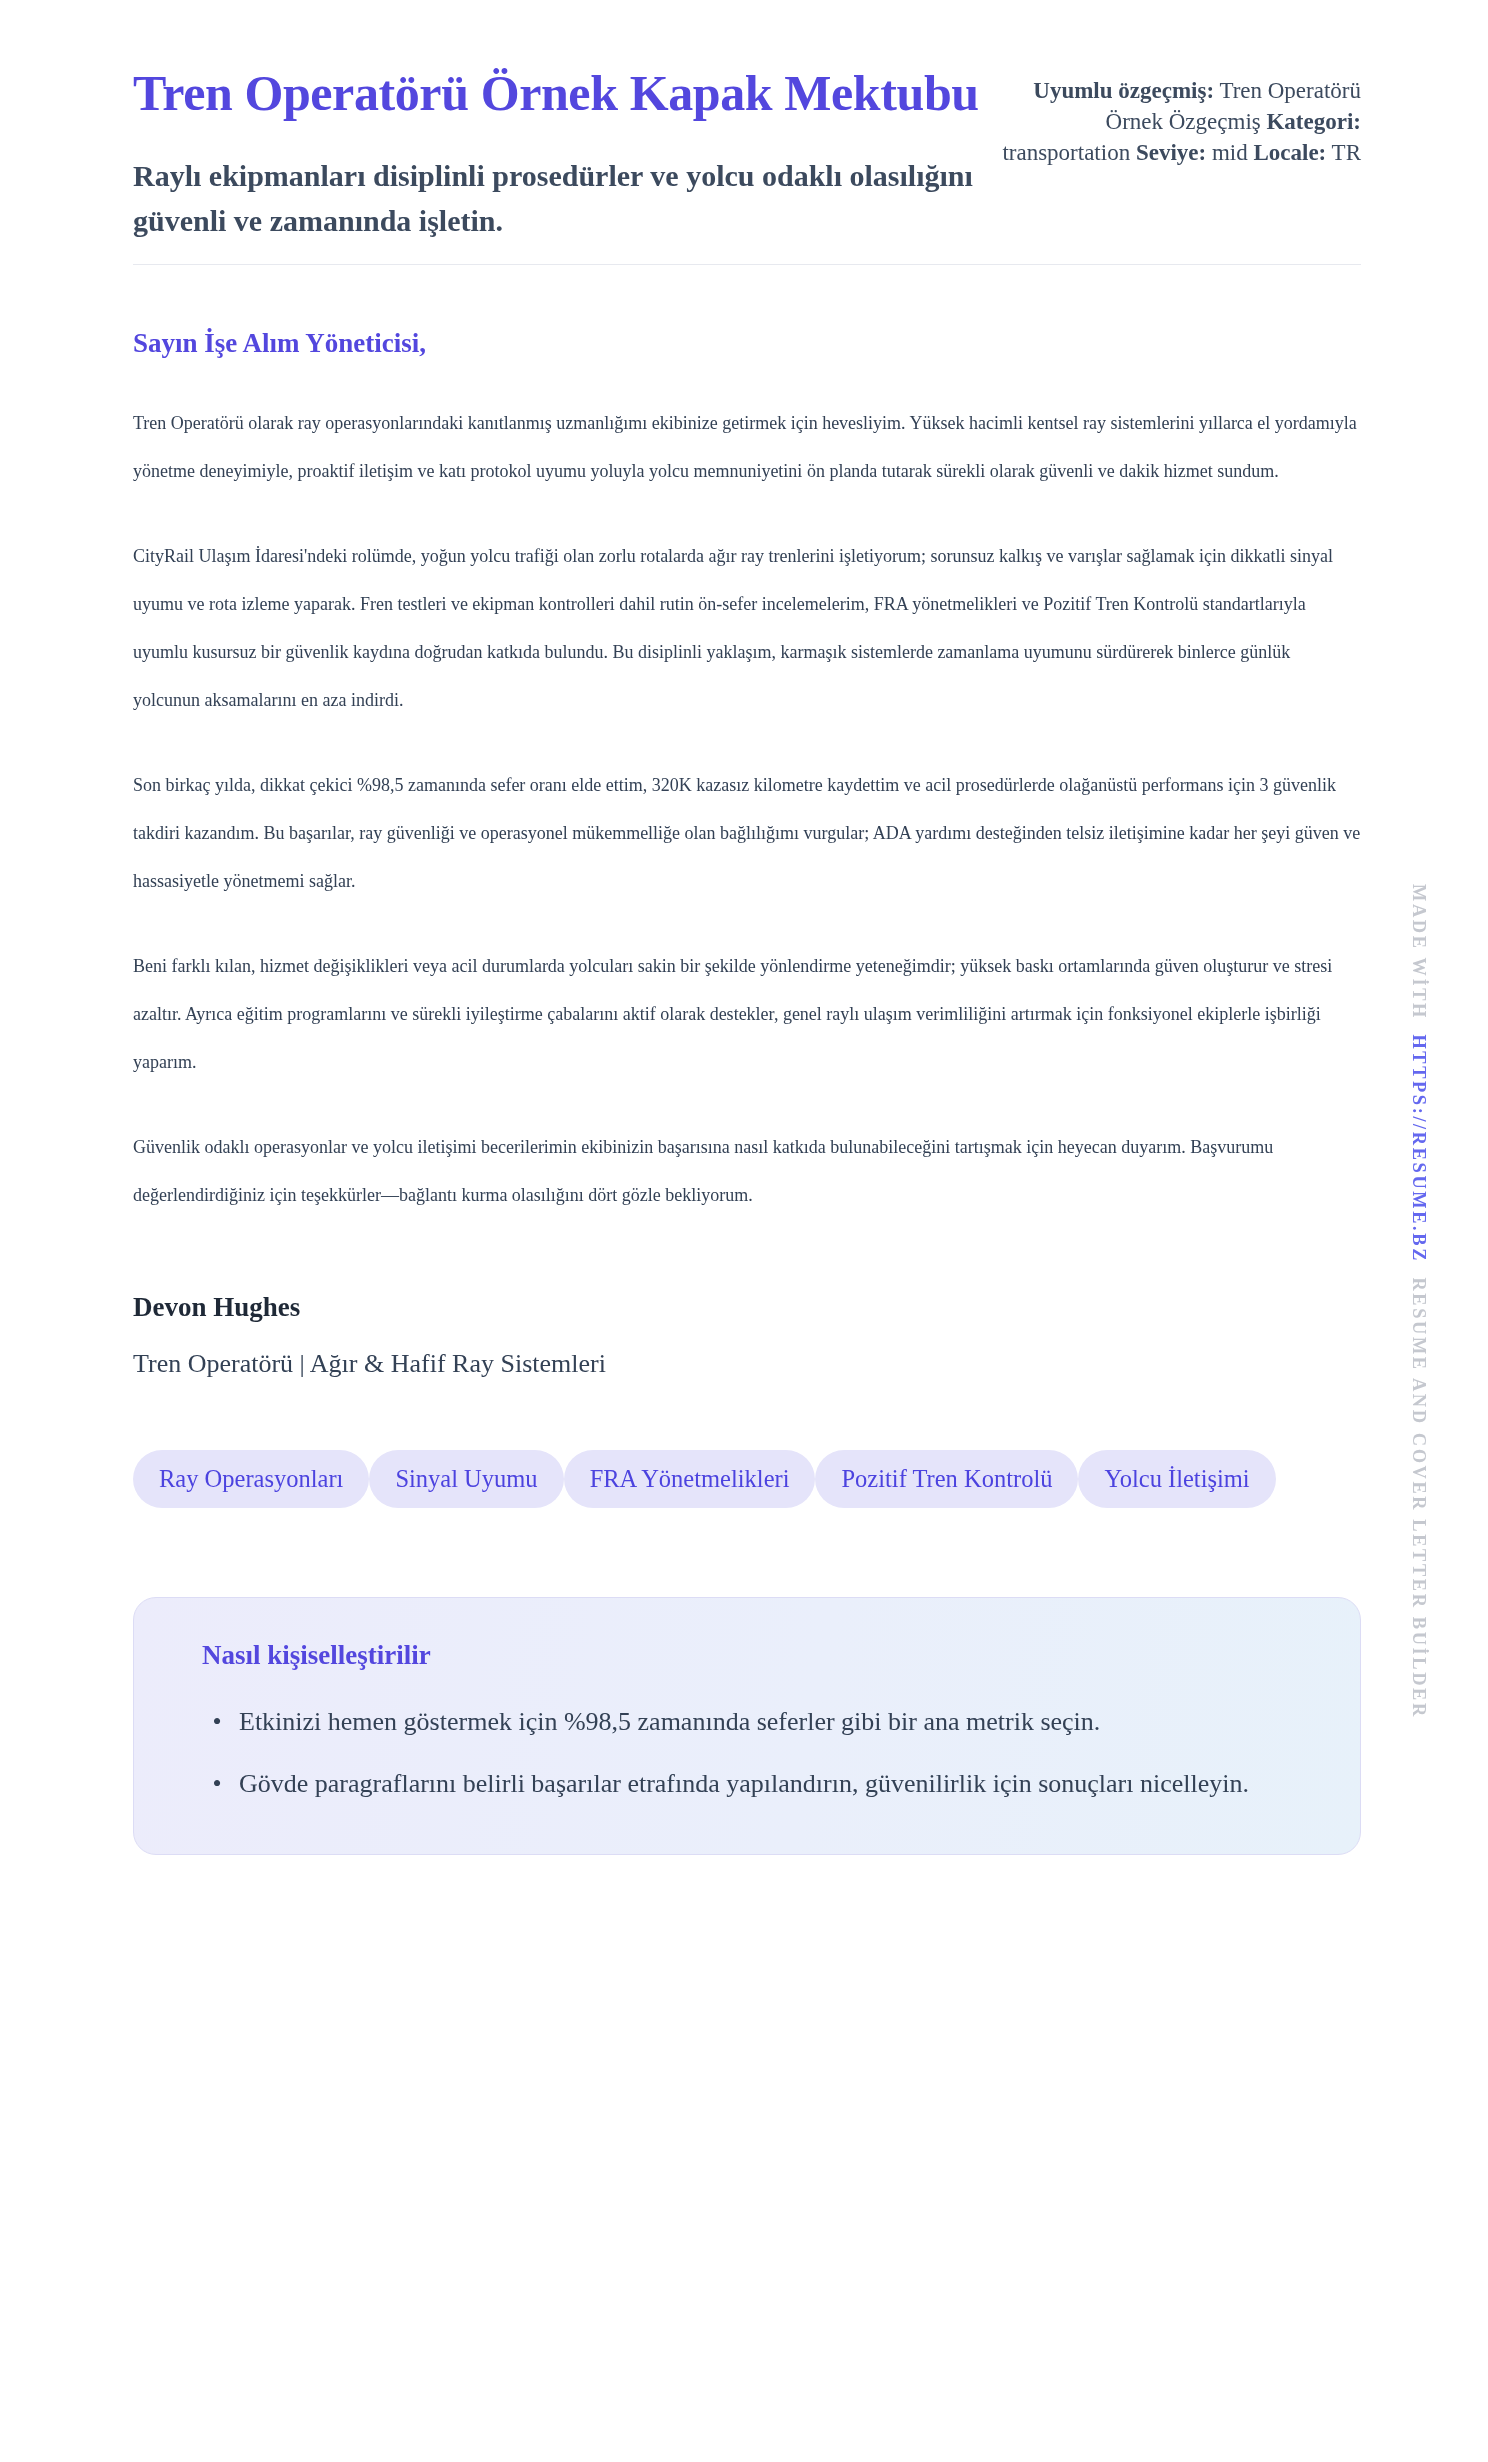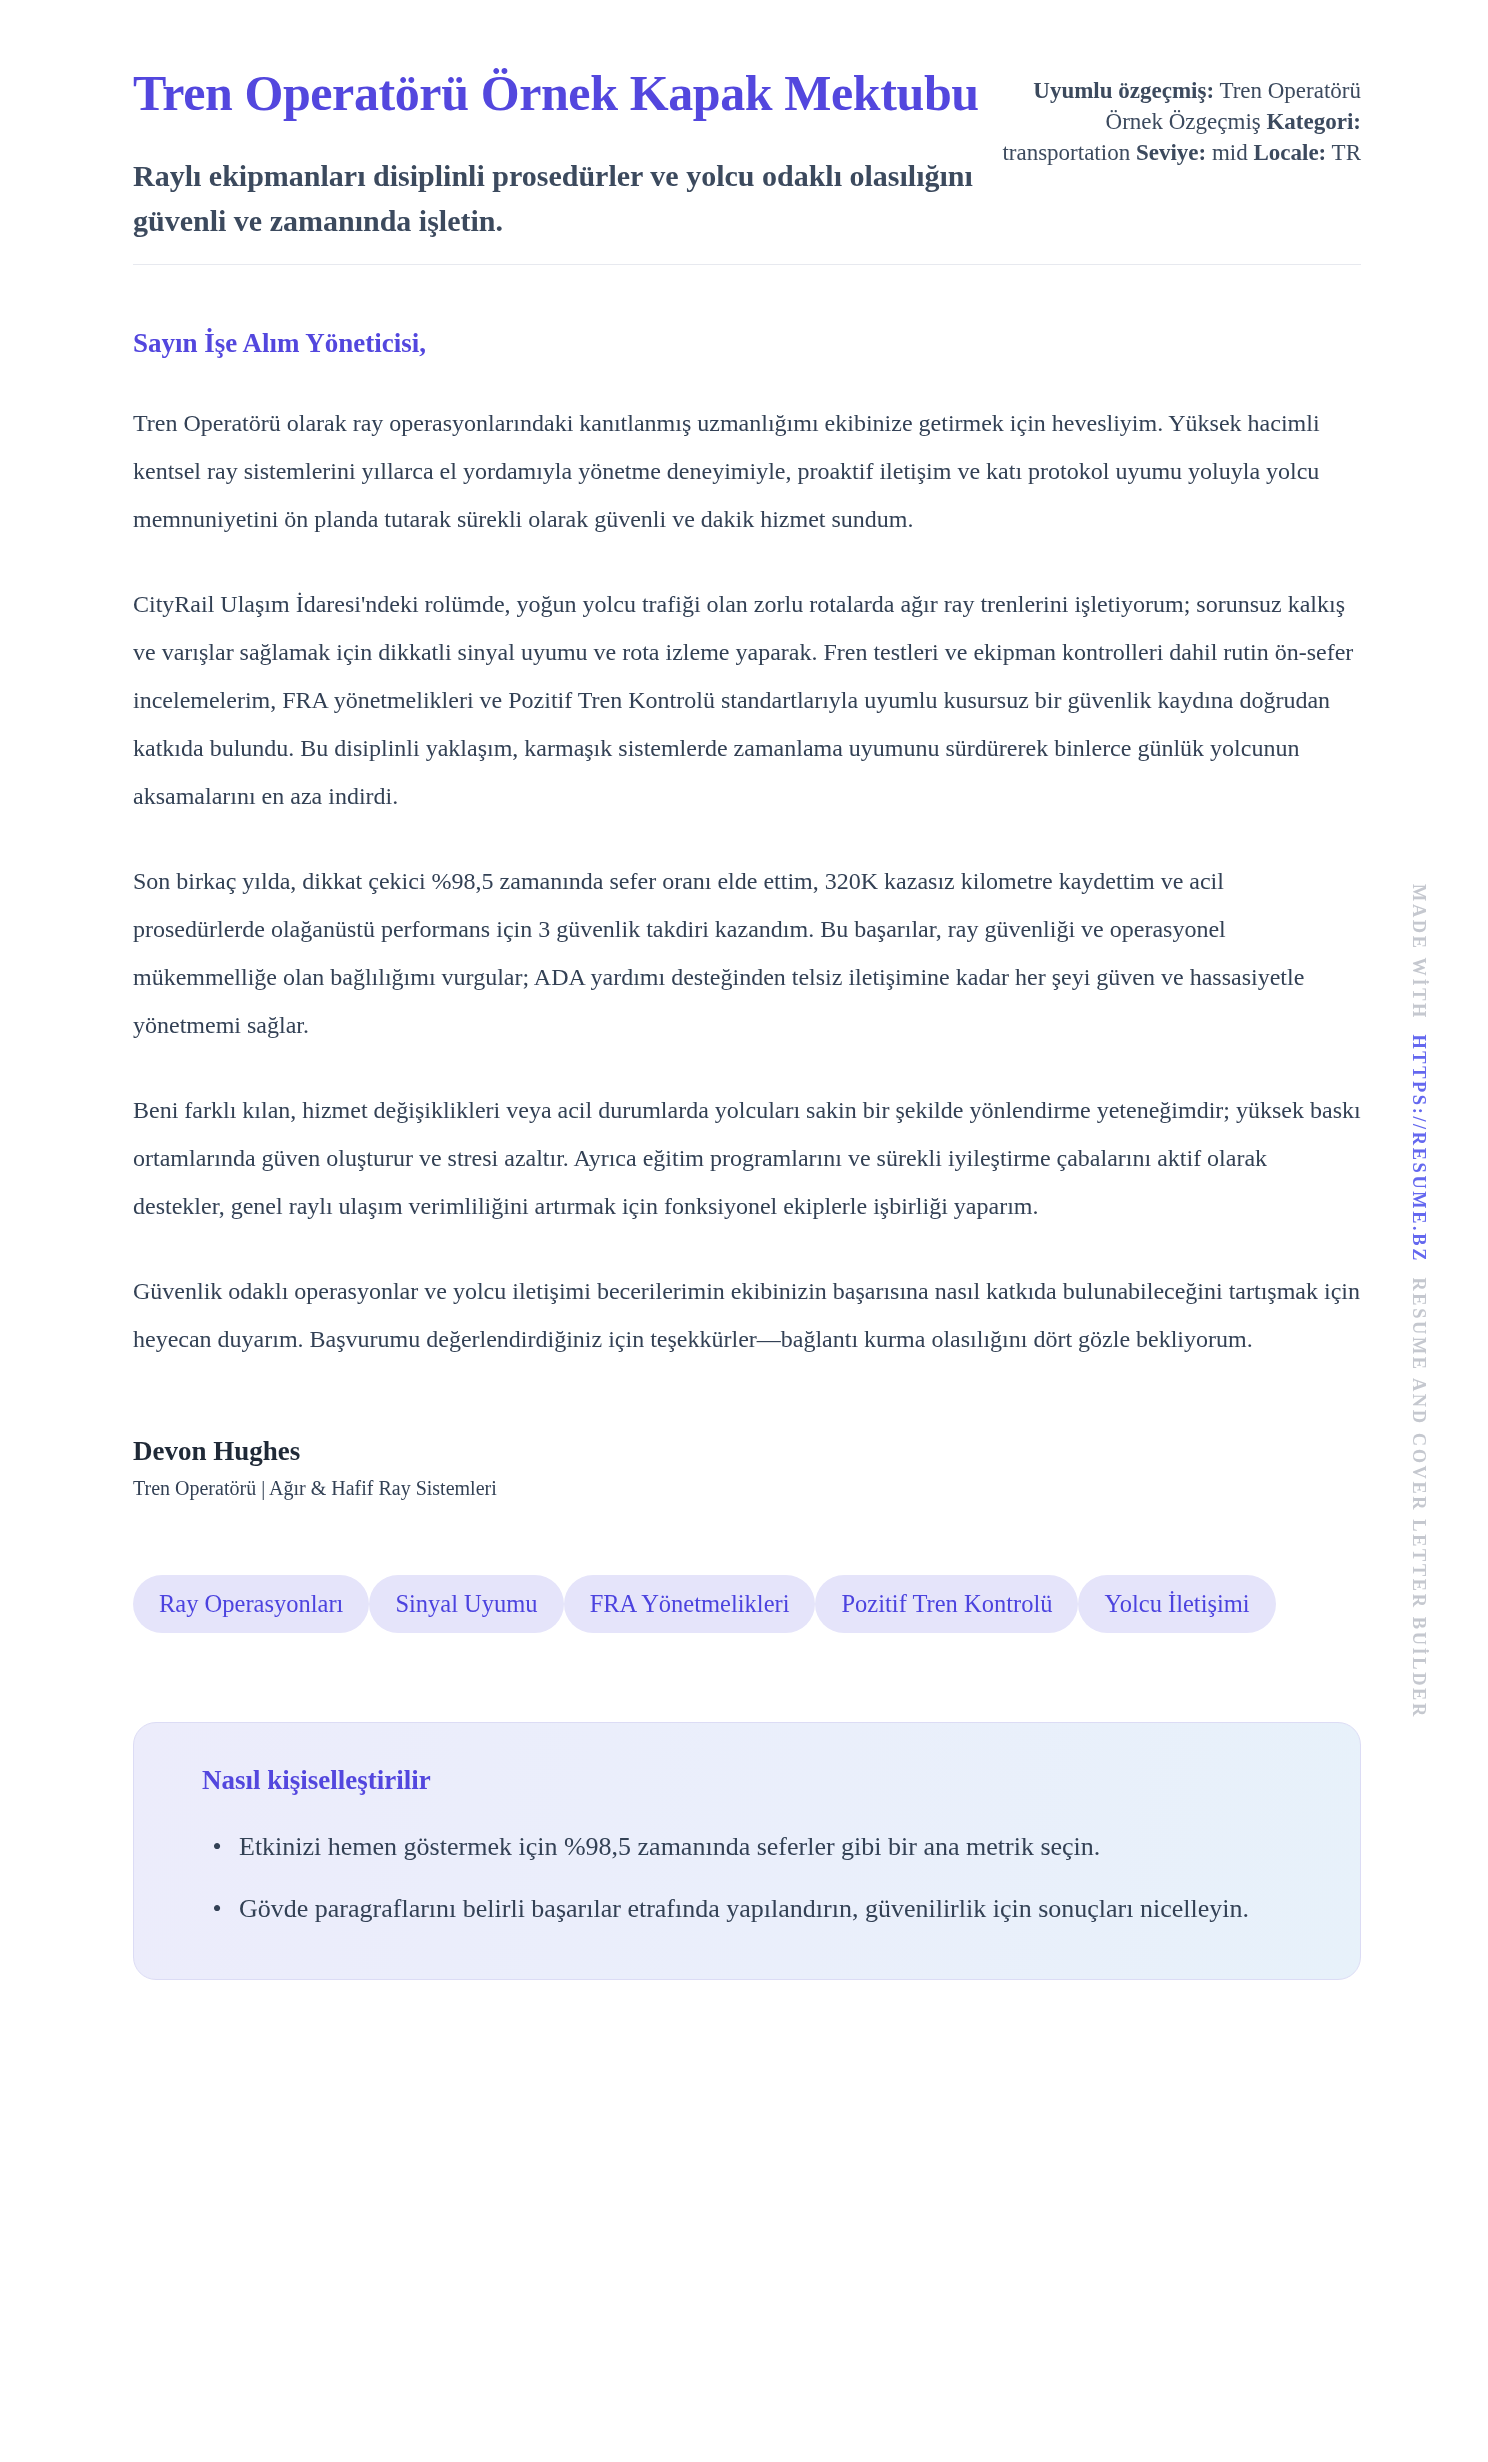--- a/index.html
+++ b/index.html
@@ -62,33 +62,34 @@
   
   .salutation {
     margin-top: 60px;
     font-size: 27px;
     line-height: 37px;
     font-weight: 700;
     color: var(--accent, #5347de);
   }
   .letter-body p {
     margin-top: 37px;
-    font-size: 24px;
+    font-size: 18px;
     line-height: 48px;
     color: var(--body, #334155);
   }
   .signature-name {
     margin-top: 70px;
     font-size: 27px;
     line-height: 37px;
     font-weight: 700;
     color: #1f2937;
   }
   .signature-role {
-    font-size: 20px;
+    margin-top: 19px;
+    font-size: 26px;
     line-height: 37px;
     color: var(--body, #334155);
   }
 
   
   .tags {
     margin-top: 68px;
     display: flex;
     flex-wrap: wrap;
   }

